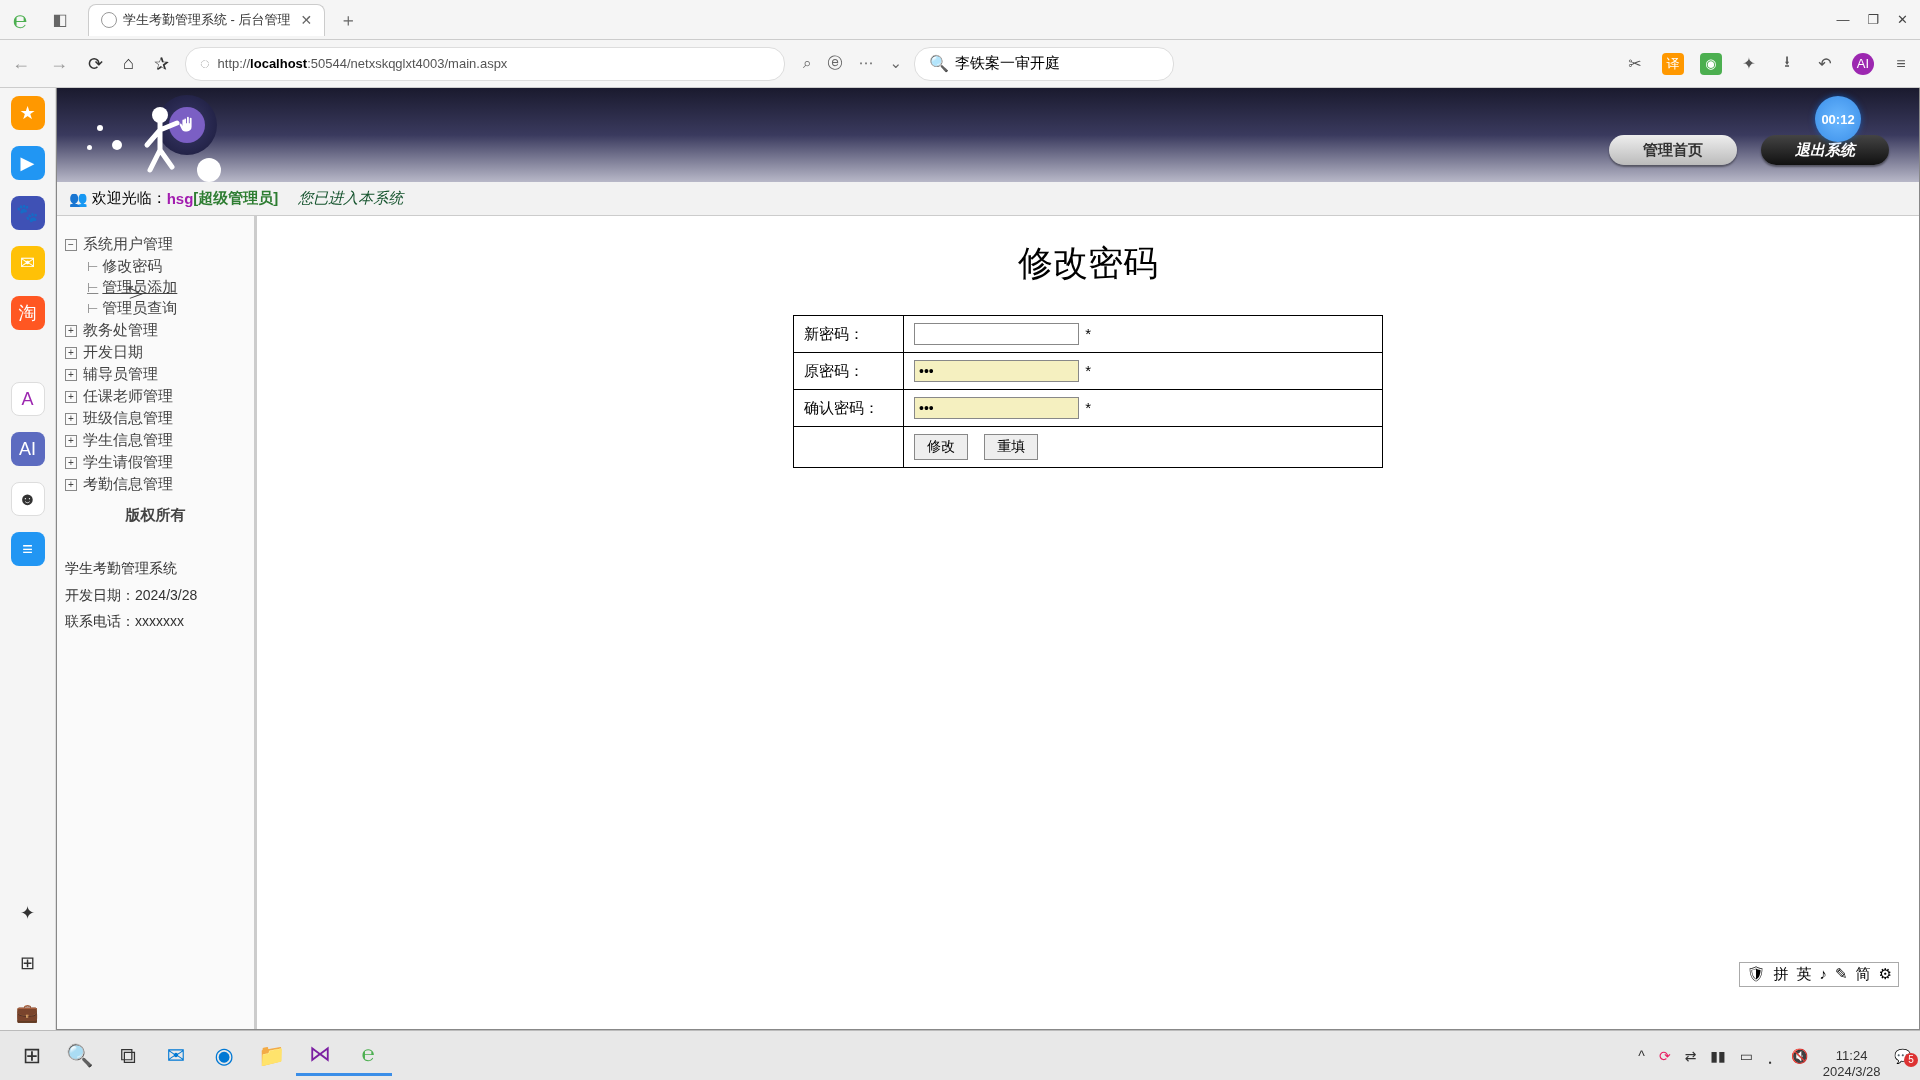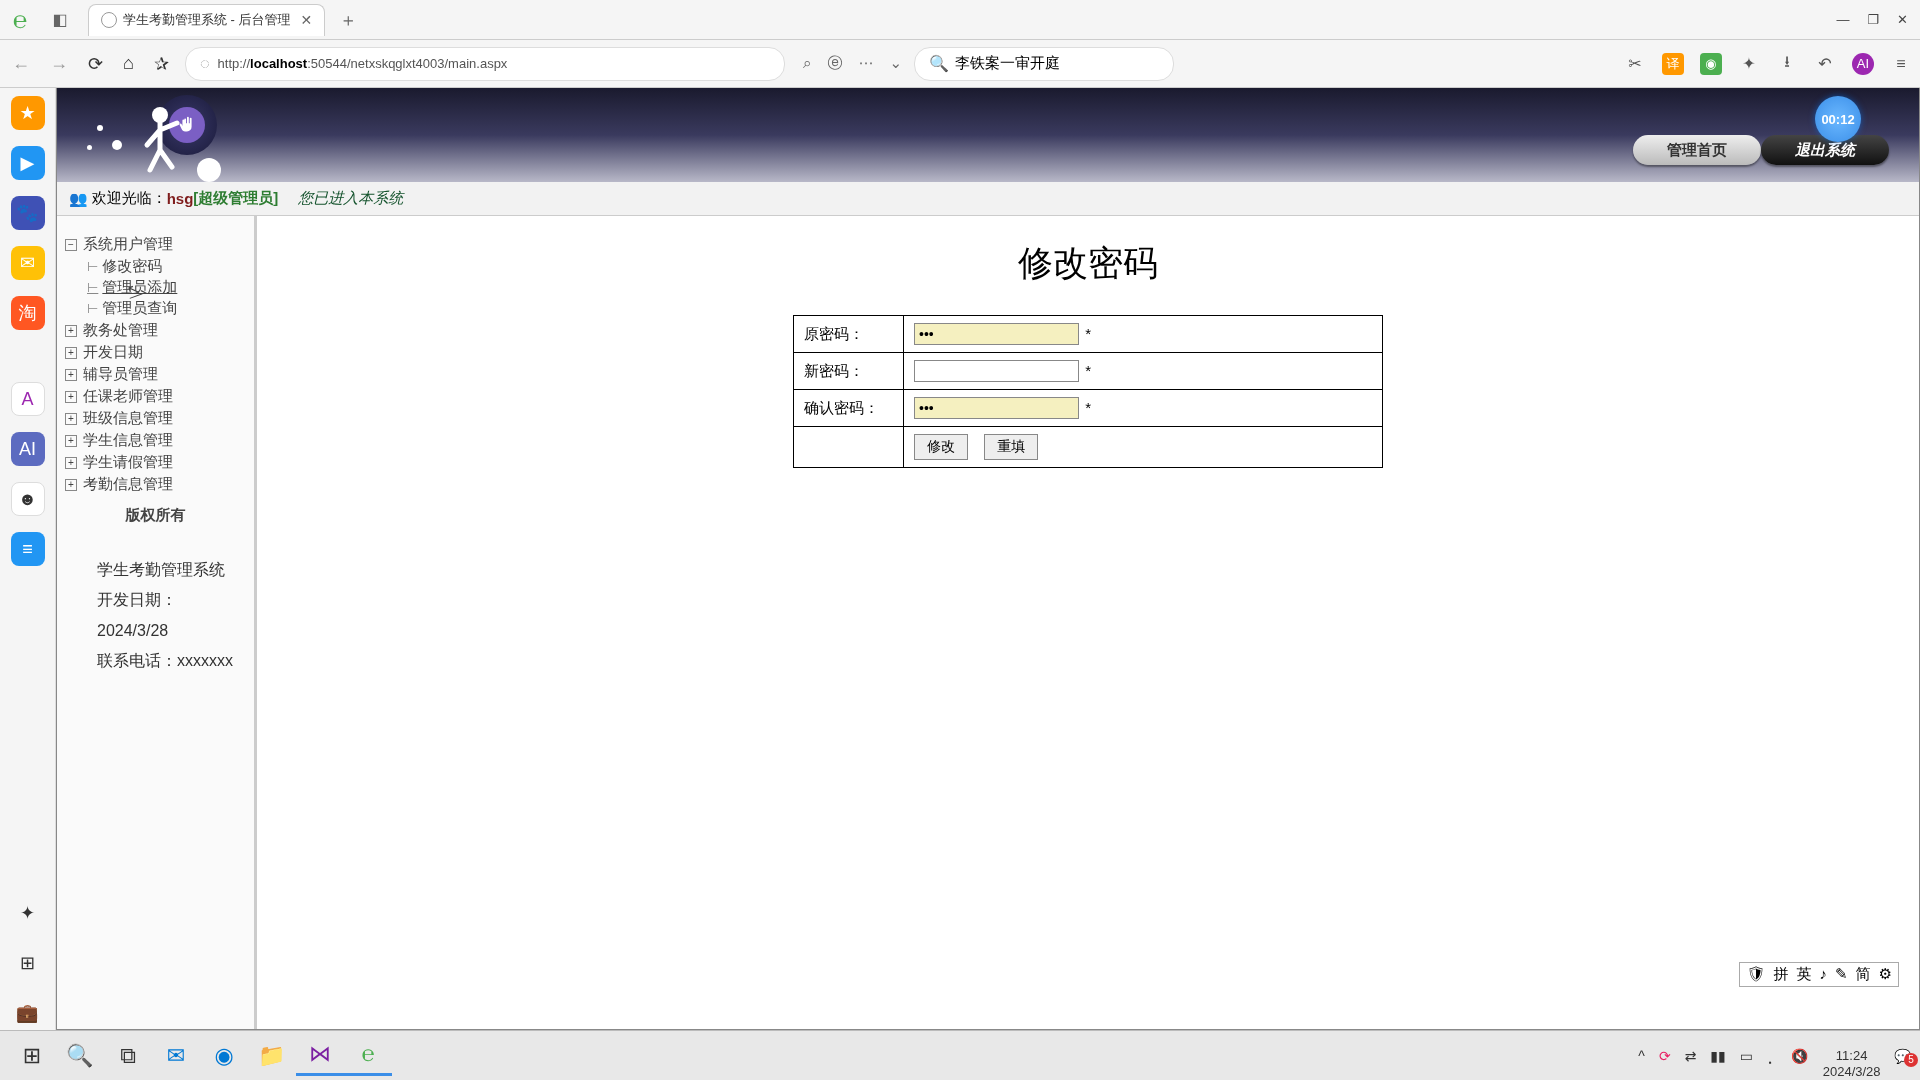--- a/index.html
+++ b/index.html
@@ -39,40 +39,40 @@
     .fav { width: 34px; height: 34px; border-radius: 8px; display: flex; align-items: center; justify-content: center; font-size: 18px; color: #fff; }
 
     
     .page { flex: 1; display: flex; flex-direction: column; position: relative; border: 1px solid #888; border-top: none; }
     .page-header { height: 94px; background: linear-gradient(to bottom, #1a1a2e 0%, #3a3a5e 50%, #b8b8c8 100%); display: flex; align-items: center; padding: 0 30px; position: relative; }
     .header-logo { width: 155px; height: 90px; position: relative; }
     .header-logo .circle-bg { position: absolute; width: 60px; height: 60px; border-radius: 50%; background: radial-gradient(#3a3a6a, #1a1a3a); top: 5px; left: 70px; }
     .header-logo .hand-icon { position: absolute; width: 36px; height: 36px; border-radius: 50%; background: #7b5fc4; top: 17px; left: 82px; display: flex; align-items: center; justify-content: center; }
     .header-logo .dot { position: absolute; width: 8px; height: 8px; border-radius: 50%; background: #fff; }
     .header-title { font-size: 37px; font-weight: bold; color: #fff; letter-spacing: 2px; font-family: SimHei, sans-serif; }
-    .header-btns { margin-left: auto; display: flex; align-items: center; margin-top: 30px; padding-left: 37px; }
+    .header-btns { margin-left: auto; display: flex; gap: 24px; align-items: center; margin-top: 30px; padding-left: 37px; }
     .hdr-btn { width: 128px; height: 30px; border-radius: 15px; display: flex; align-items: center; justify-content: center; font-size: 15px; font-weight: bold; }
     .hdr-btn.home { background: linear-gradient(#eee, #bbb); color: #333; box-shadow: 0 2px 2px rgba(0,0,0,.4); }
     .hdr-btn.exit { background: linear-gradient(#444, #111); color: #fff; box-shadow: 0 2px 2px rgba(0,0,0,.4); font-style: italic; }
 
     .welcome-bar { height: 34px; background: #f2f2f2; display: flex; align-items: center; padding: 0 12px; font-size: 15px; border-bottom: 1px solid #ccc; }
     .welcome-icon { color: #6a5acd; margin-right: 4px; }
-    .welcome-bar .user { color: #7f1d1d; font-weight: bold; }
+    .welcome-bar .user { color: #a21caf; font-weight: bold; }
     .welcome-bar .role { color: #2e7d32; font-weight: bold; }
     .welcome-bar .rest { color: #14532d; margin-left: 20px; font-style: italic; }
 
     .page-body { flex: 1; display: flex; }
     .sidebar { width: 200px; background: #fafafa; border-right: 3px solid #ccc; padding: 16px 8px; font-size: 15px; color: #444; }
     .tree-node { display: flex; align-items: center; margin: 3px 0; cursor: pointer; }
     .tree-toggle { width: 12px; height: 12px; border: 1px solid #888; display: flex; align-items: center; justify-content: center; font-size: 10px; margin-right: 6px; line-height: 1; }
     .tree-child { margin-left: 22px; display: flex; align-items: center; margin-top: 2px; margin-bottom: 2px; }
     .tree-tick { color: #888; margin-right: 4px; font-size: 13px; }
     .tree-child.active span { text-decoration: underline; }
     .sidebar .footer-label { text-align: center; font-weight: bold; margin-top: 12px; }
-    .sidebar .info-block { margin-top: 30px; font-size: 16px; color: #333; line-height: 1.9; margin-left: 32px; }
+    .sidebar .info-block { margin-top: 30px; font-size: 14px; color: #333; line-height: 1.9; }
 
     .content { flex: 1; padding: 20px; position: relative; }
     .content h1 { text-align: center; font-size: 35px; font-weight: normal; font-family: SimSun, serif; margin-bottom: 28px; margin-top: 4px; }
     .form-table { margin: 0 auto; border-collapse: collapse; width: 590px; }
     .form-table td { border: 1px solid #000; padding: 7px 10px; font-size: 15px; }
     .form-table td:first-child { width: 110px; }
     .pw-input { width: 165px; height: 22px; background: #f5f0c0; border: 1px solid #888; padding: 0 4px; font-size: 14px; }
     .pw-input.white { background: #fff; }
     .req { margin-left: 2px; color: #000; }
     .form-btn { width: 54px; height: 26px; background: #eee; border: 1px solid #888; font-size: 14px; margin-right: 12px; }
@@ -257,30 +257,30 @@
           <div><span>开发日期：</span><span>2024/3/28</span></div>
           <div><span>联系电话：</span><span>xxxxxxx</span></div>
         </div>
       </div>
 
       <div class="content">
         <h1>修改密码</h1>
         <table class="form-table">
           <tbody>
               <tr>
-            <td>原密码：</td>
+            <td>新密码：</td>
             <td>
-              <input type="password" class="pw-input" value="aaa" style="">
+              <input type="password" class="pw-input white" value="" style="">
               <span class="req">*</span>
             </td>
           </tr>
           <tr>
-            <td>新密码：</td>
+            <td>原密码：</td>
             <td>
-              <input type="password" class="pw-input white" value="" style="">
+              <input type="password" class="pw-input" value="aaa" style="">
               <span class="req">*</span>
             </td>
           </tr>
           <tr>
             <td>确认密码：</td>
             <td>
               <input type="password" class="pw-input" value="aaa" style="">
               <span class="req">*</span>
             </td>
           </tr>

